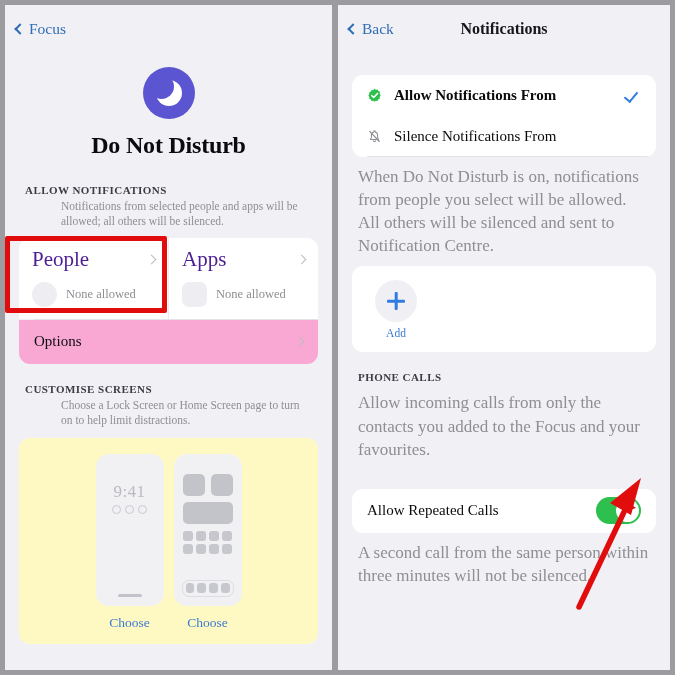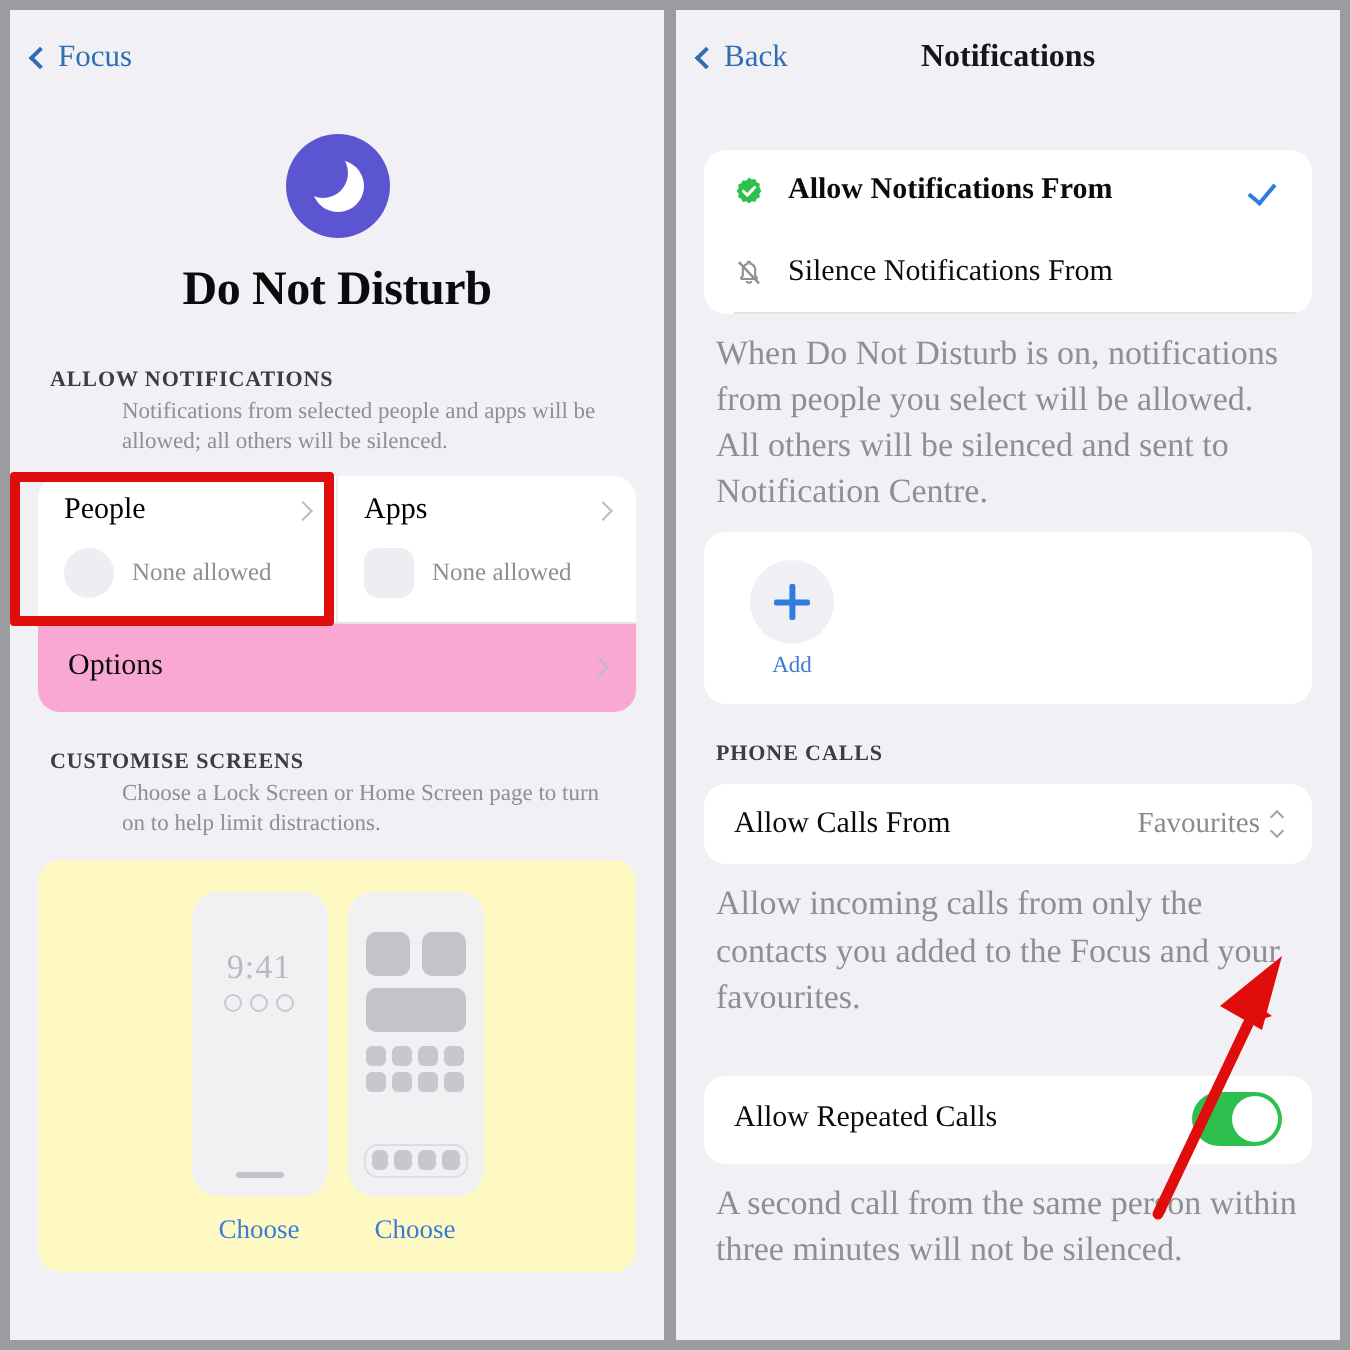--- a/index.html
+++ b/index.html
@@ -172,22 +172,22 @@
   .split-cell {
     flex: 1;
     padding: 9px 13px 12px 13px;
     position: relative;
   }
   .split-cell + .split-cell { border-left: 1px solid #ececf0; }
   .split-top {
     display: flex; align-items: center;
   }
   .split-title {
-    font-size: 15px;
-    color: #000000;
+    font-size: 21px;
+    color: #4c1d95;
     flex: 1;
   }
   .split-body {
     display: flex; align-items: center; gap: 9px;
     margin-top: 10px;
   }
   .ph-circle {
     width: 25px; height: 25px; border-radius: 50%;
     background: #eeeef2; flex: none;
   }
@@ -564,32 +564,20 @@
       <div class="add-btn">
         <div class="add-circle"></div>
         <div class="add-label">Add</div>
       </div>
     </div>
 
     <div class="spacer-md"></div>
 
     <div class="sec-head">PHONE CALLS</div>
 
-    <div class="card">
-      <div class="row" style="min-height:40px;">
-        <span class="row-label">Allow Calls From</span>
-        <span class="row-value">
-          <span>Favourites</span>
-          <span class="updown">
-              <i></i>
-              <i></i>
-            </span>
-        </span>
-      </div>
-    </div>
 
     <div class="sec-foot">Allow incoming calls from only the contacts you added to the Focus and your favourites.</div>
 
     <div class="spacer-md"></div>
 
     <div class="card">
       <div class="row" style="min-height:44px;">
         <span class="row-label">Allow Repeated Calls</span>
         <span class="toggle">
           <span class="knob"></span>

